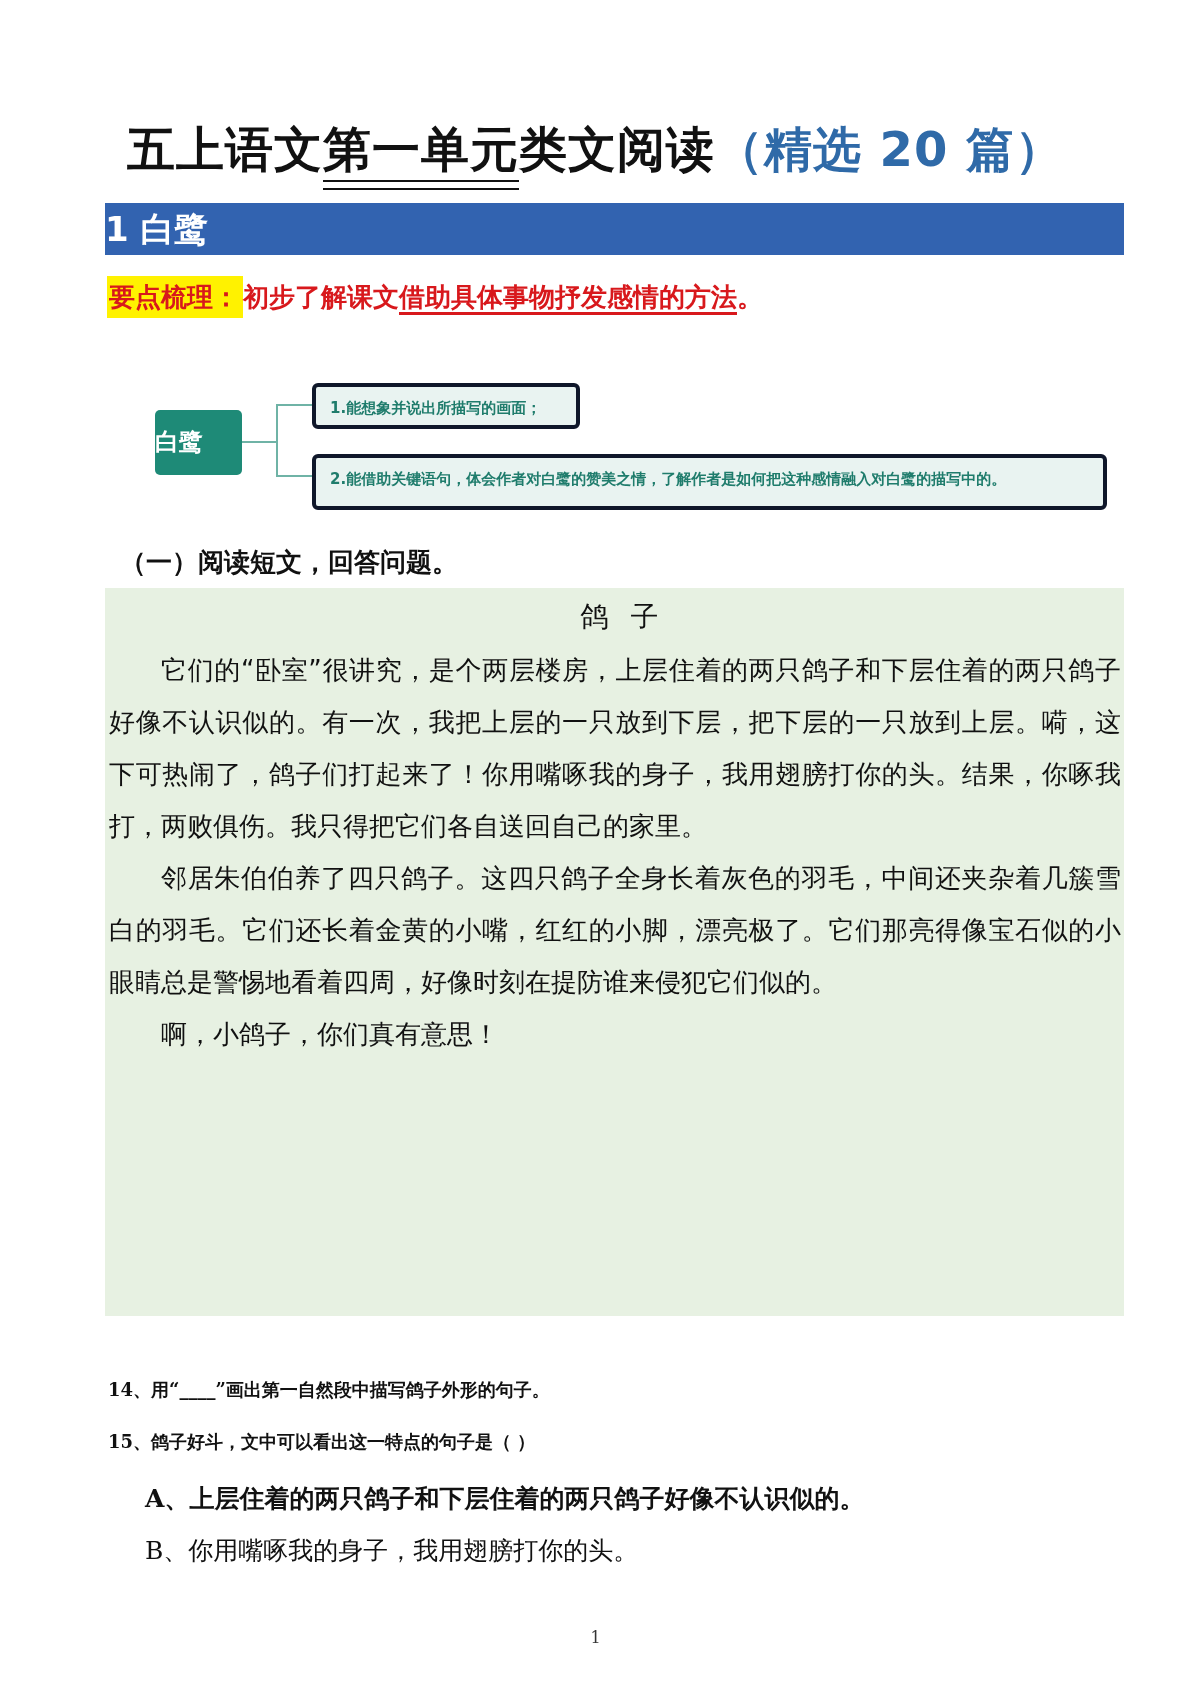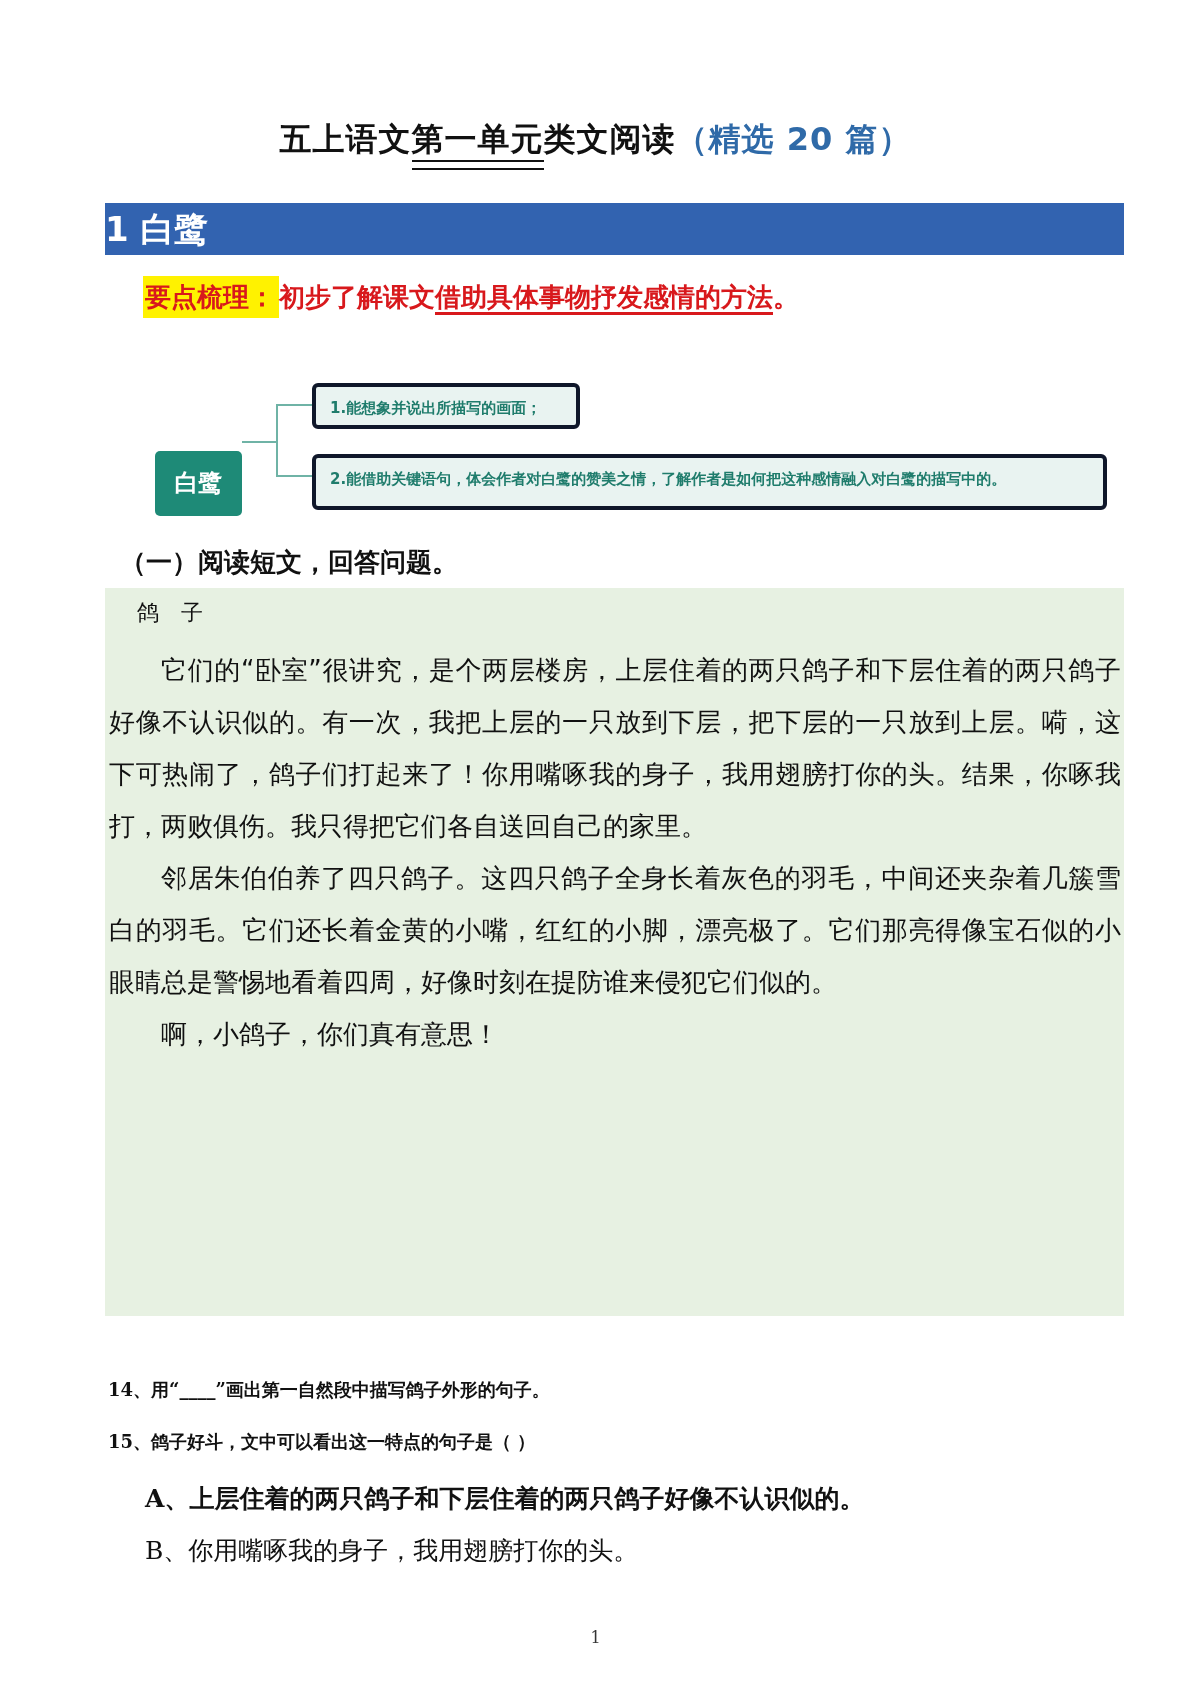--- a/index.html
+++ b/index.html
@@ -1,50 +1,50 @@
 <!DOCTYPE html>
 <html><head>
 <meta charset="utf-8">
 <style>
   html, body { margin: 0; padding: 0; background: #ffffff; }
   body { width: 1191px; height: 1684px; position: relative; overflow: hidden;
          font-family: "DejaVu Sans", "Liberation Sans", sans-serif; color: #111; }
   .page { position: absolute; left: 0; top: 0; width: 1191px; height: 1684px; }
 
   .title { position: absolute; left: 0; right: 0; top: 118px; text-align: center;
-           font-size: 32px; font-weight: bold; letter-spacing: 1px; color: #111; }
+           font-size: 48px; font-weight: bold; letter-spacing: 1px; color: #111; }
   .title .ul { position: relative; display: inline-block; }
   .title .ul::after { content: ""; position: absolute; left: 0; right: 0; bottom: -8px;
            height: 6px; border-top: 2px solid #111; border-bottom: 2px solid #111; }
   .title .accent { color: #2f6aa8; }
 
   .banner { position: absolute; left: 105px; top: 203px; width: 1019px; height: 52px;
             background: #3263b0; color: #fff; text-align: left; font-size: 34px;
             font-weight: bold; line-height: 52px; }
 
   .key { position: absolute; left: 107px; top: 280px; font-size: 26px; font-weight: bold;
          color: #d8181c; font-family: "DejaVu Serif", serif; }
-  .key .hl { background: #fff200; padding: 6px 4px 6px 2px; margin-left: 36px; }
+  .key .hl { background: #fff200; padding: 6px 4px 6px 2px; }
   .key .und { text-decoration: underline; text-decoration-thickness: 3px; text-underline-offset: 6px; }
 
   .mm-root { position: absolute; left: 155px; top: 410px; width: 87px; height: 65px;
              background: #1e8a77; border-radius: 5px; color: #fff; font-size: 24px;
-             font-weight: bold; text-align: center; line-height: 65px; margin-top: 41px; }
+             font-weight: bold; line-height: 65px; }
   .mm-line { position: absolute; background: #6fb3a6; }
   .mm-node { position: absolute; background: #e9f3f1; border: 4px solid #0f172a;
              border-radius: 6px; color: #1f7c6c; font-size: 15px; font-weight: bold;
              padding: 0 14px; box-sizing: border-box; line-height: 42px; white-space: nowrap; }
 
   .section-h { position: absolute; left: 120px; top: 545px; font-size: 26px; font-weight: bold;
                font-family: "DejaVu Serif", serif; }
 
   .passage { position: absolute; left: 105px; top: 588px; width: 1019px; height: 728px;
              background: #e7f1e2; }
-  .passage .ptitle { position: absolute; left: 0; right: 0; top: 10px; 
-             font-size: 22px; letter-spacing: 22px; padding-left: 32px; }
+  .passage .ptitle { position: absolute; left: 0; right: 0; top: 10px; text-align: center;
+             font-size: 28px; letter-spacing: 22px; padding-left: 32px; }
   .passage .body { position: absolute; left: 4px; top: 56px; width: 1012px;
              font-size: 26px; line-height: 52px; }
   .passage p { margin: 0; text-indent: 2em; text-align: justify; }
 
   .q { position: absolute; left: 108px; font-size: 18px; font-weight: bold;
        font-family: "DejaVu Serif", serif; }
   .opt { position: absolute; left: 145px; font-size: 25px;
        font-family: "DejaVu Serif", serif; }
 
   .pnum { position: absolute; left: 0; right: 0; top: 1628px; text-align: center;

